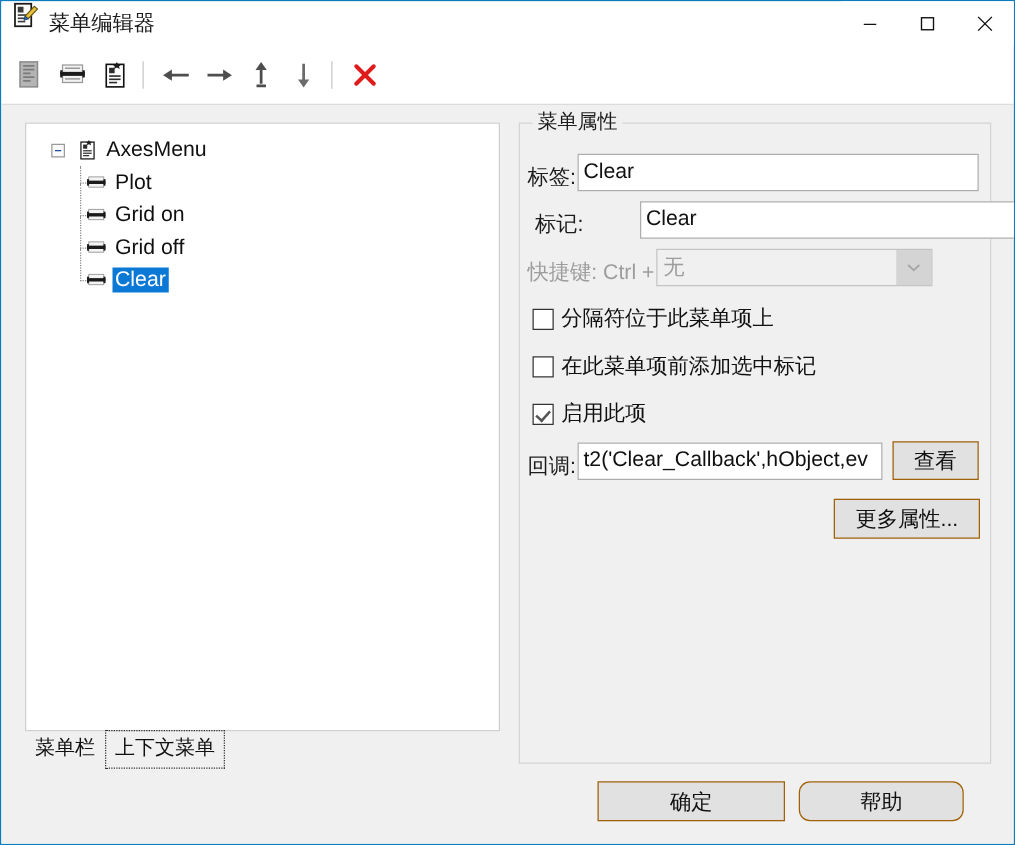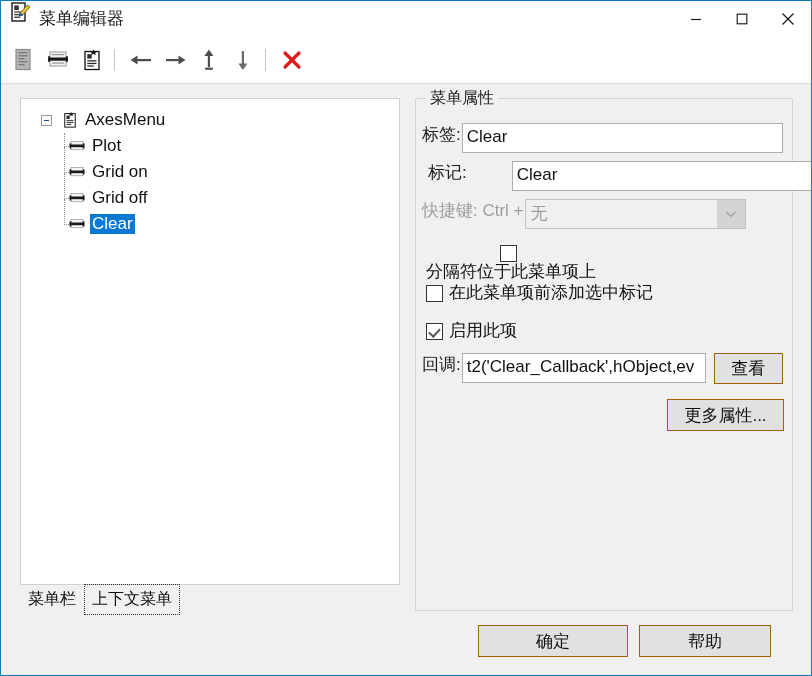--- a/index.html
+++ b/index.html
@@ -210,21 +210,21 @@
     top: -11px;
     background: #f0f0f0;
     padding: 0 4px;
     font-size: 16px;
     color: #1c1c1c;
     line-height: 20px;
   }
   .row {
     position: absolute;
     display: flex;
-    align-items: flex-start;
+    align-items: flex-end;
   }
   .fld-label {
     font-size: 17px;
     color: #1c1c1c;
     white-space: nowrap;
     margin-right: 1px;
   }
   .fld-label.disabled { color: #9d9d9d; }
   .textbox {
     box-sizing: border-box;
@@ -314,20 +314,21 @@
     top: 541px;
     width: 150px;
     height: 32px;
   }
   #btn-help {
     position: absolute;
     left: 638px;
     top: 541px;
     width: 132px;
     height: 32px;
+    border-radius: 9px;
   }
 </style>
 </head>
 <body>
 
 <div id="window">
 
   <div id="titlebar">
     <div id="title-icon">
       <svg width="22" height="22" viewBox="0 0 22 22">
@@ -540,21 +541,21 @@
         <span class="combo" style="width:221px;">
           <span class="combo-text">无</span>
           <span class="combo-arrow">
             <svg width="12" height="8" viewBox="0 0 12 8">
               <path d="M1.5 2 L6 6.2 L10.5 2" fill="none" stroke="#a6a6a6" stroke-width="1.4"></path>
             </svg>
           </span>
         </span>
       </div>
 
-      <div class="chk-row" style="left:10px; top:146px;flex-direction:column;">
+      <div class="chk-row" style="left:10px; top:146px;">
         <span class="chkbox"></span>
         <span class="chk-label">分隔符位于此菜单项上</span>
       </div>
 
       <div class="chk-row" style="left:10px; top:184px;">
         <span class="chkbox"></span>
         <span class="chk-label">在此菜单项前添加选中标记</span>
       </div>
 
       <div class="chk-row" style="left:10px; top:222px;">

